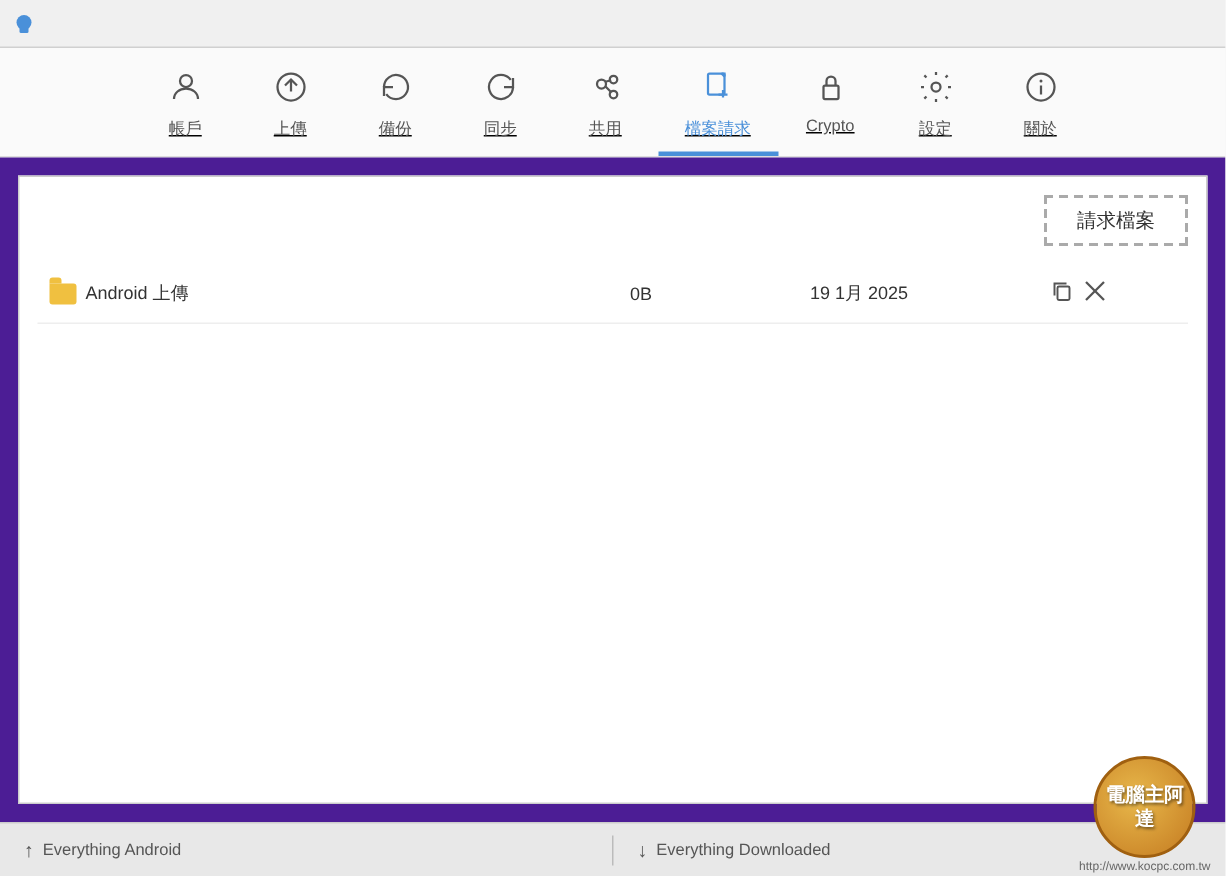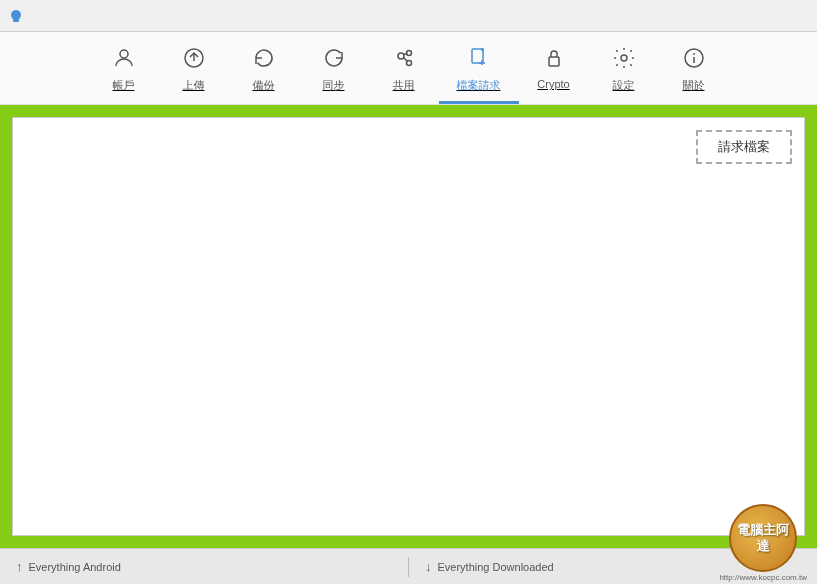--- a/index.html
+++ b/index.html
@@ -74,21 +74,21 @@
       line-height: 1;
     }
     .toolbar-item.active .toolbar-icon { color: #4a90d9; }
     .toolbar-label {
       font-size: 11px;
       color: #555;
     }
     .toolbar-item.active .toolbar-label { color: #4a90d9; }
     .main-content {
       flex: 1;
-      background: #84cc16;
+      background: #4c1d95;
       padding: 12px;
       overflow: hidden;
     }
     .content-area {
       background: white;
       border: 1px solid #ccc;
       height: 100%;
       display: flex;
       flex-direction: column;
       padding: 12px;
@@ -291,20 +291,40 @@
         </svg></span>
       <span class="toolbar-label">關於</span>
     </div>
   </div>
 
 <div class="main-content">
   <div class="content-area">
     <div class="content-header">
       <button class="request-btn" id="req-btn">請求檔案</button>
     </div>
+    <div id="table-body">
+        <div class="table-row">
+          <div class="td">
+            <span class="folder-icon-cell"></span>
+            <span>Android 上傳</span>
+          </div>
+          <div class="td">0B</div>
+          <div class="td">19 1月 2025</div>
+          <div class="td">
+            <span class="action-icon"><svg width="16" height="16" viewBox="0 0 16 16" fill="none" stroke="#555" stroke-width="1.3">
+                <rect x="5" y="5" width="8" height="9" rx="1"></rect>
+                <path d="M3 11V3h8"></path>
+              </svg></span>
+            <span class="action-icon"><svg width="16" height="16" viewBox="0 0 16 16" fill="none" stroke="#555" stroke-width="1.5">
+                <line x1="2" y1="2" x2="14" y2="14"></line>
+                <line x1="14" y1="2" x2="2" y2="14"></line>
+              </svg></span>
+          </div>
+        </div>
+      </div>
   </div>
 </div>
 
 <div class="status-bar" style="position:relative;">
   <div class="status-item">
     <span style="font-size:13px;">↑</span>
     <span id="upload-label">Everything Android</span>
   </div>
   <div class="status-divider"></div>
   <div class="status-item">

